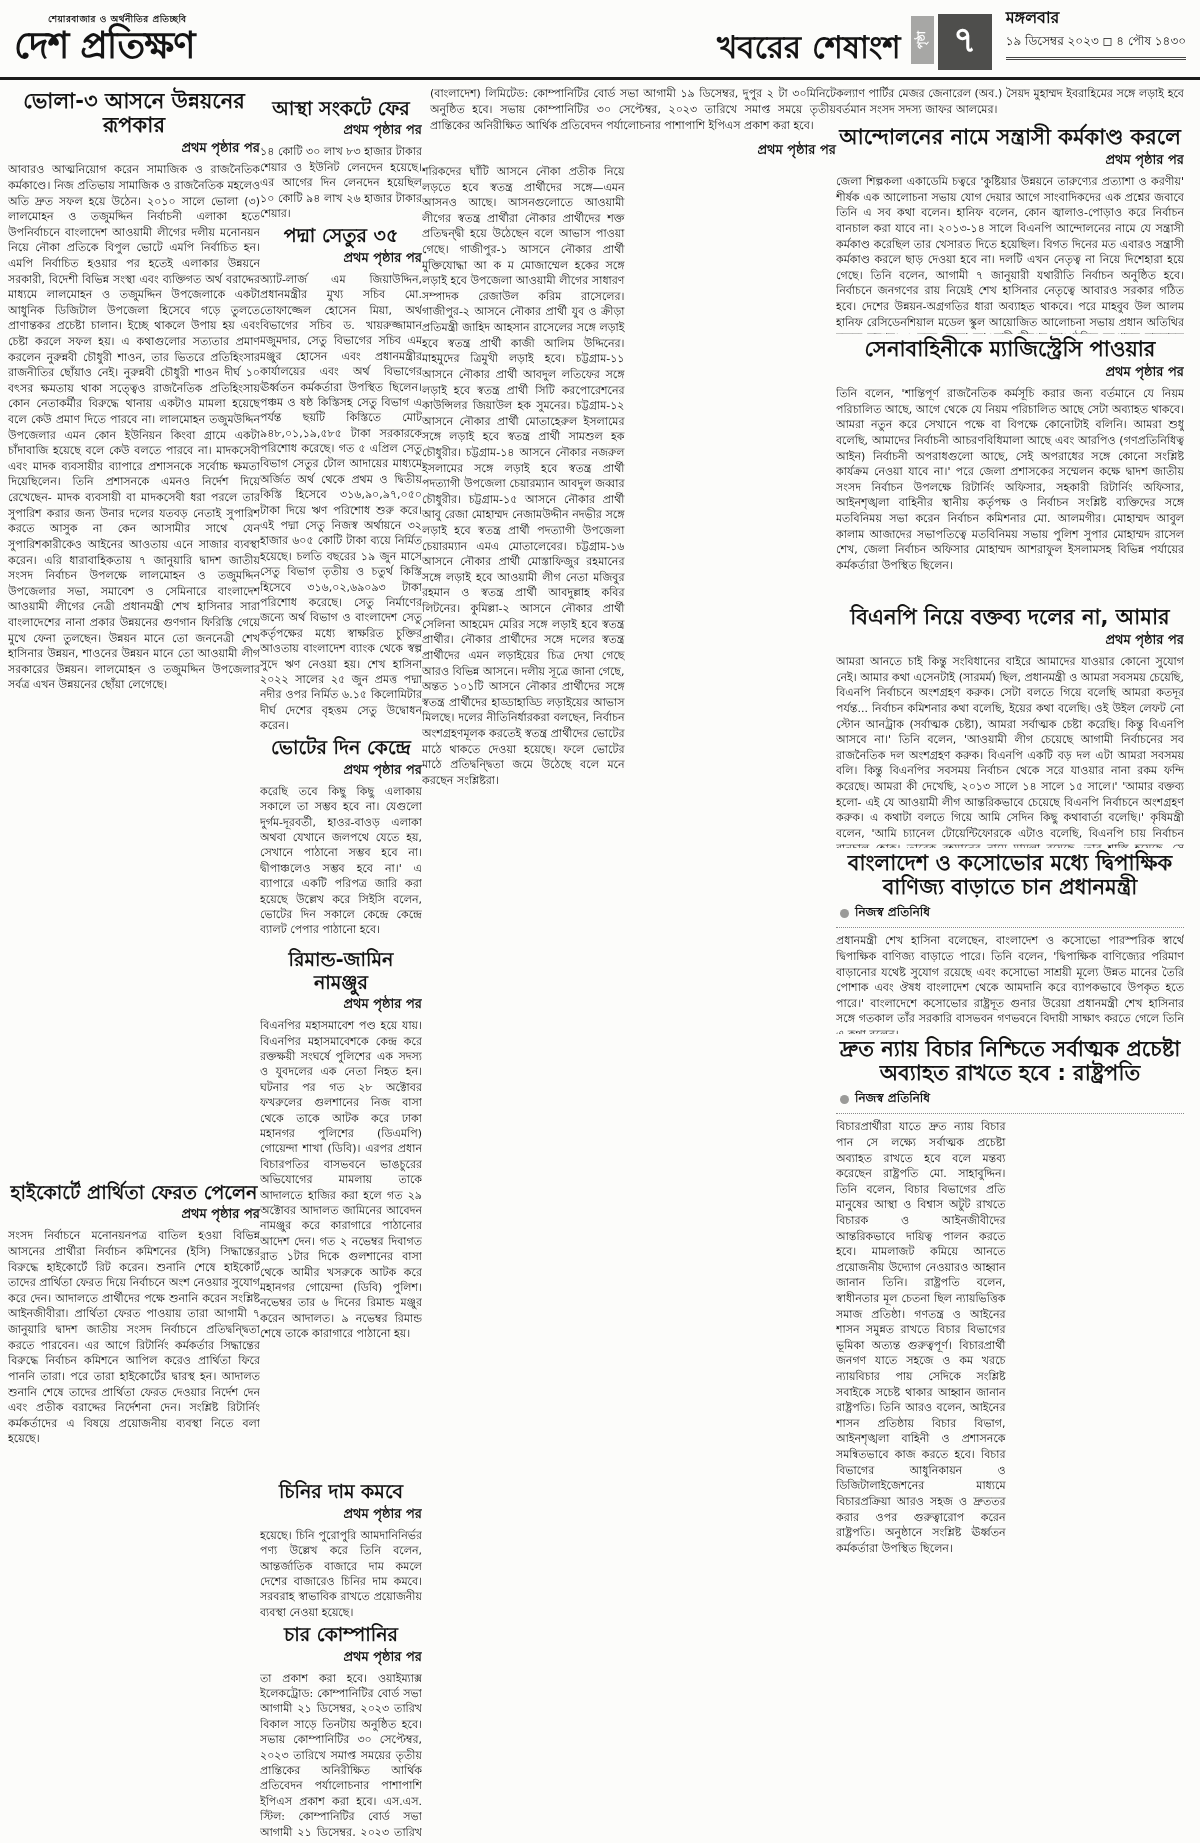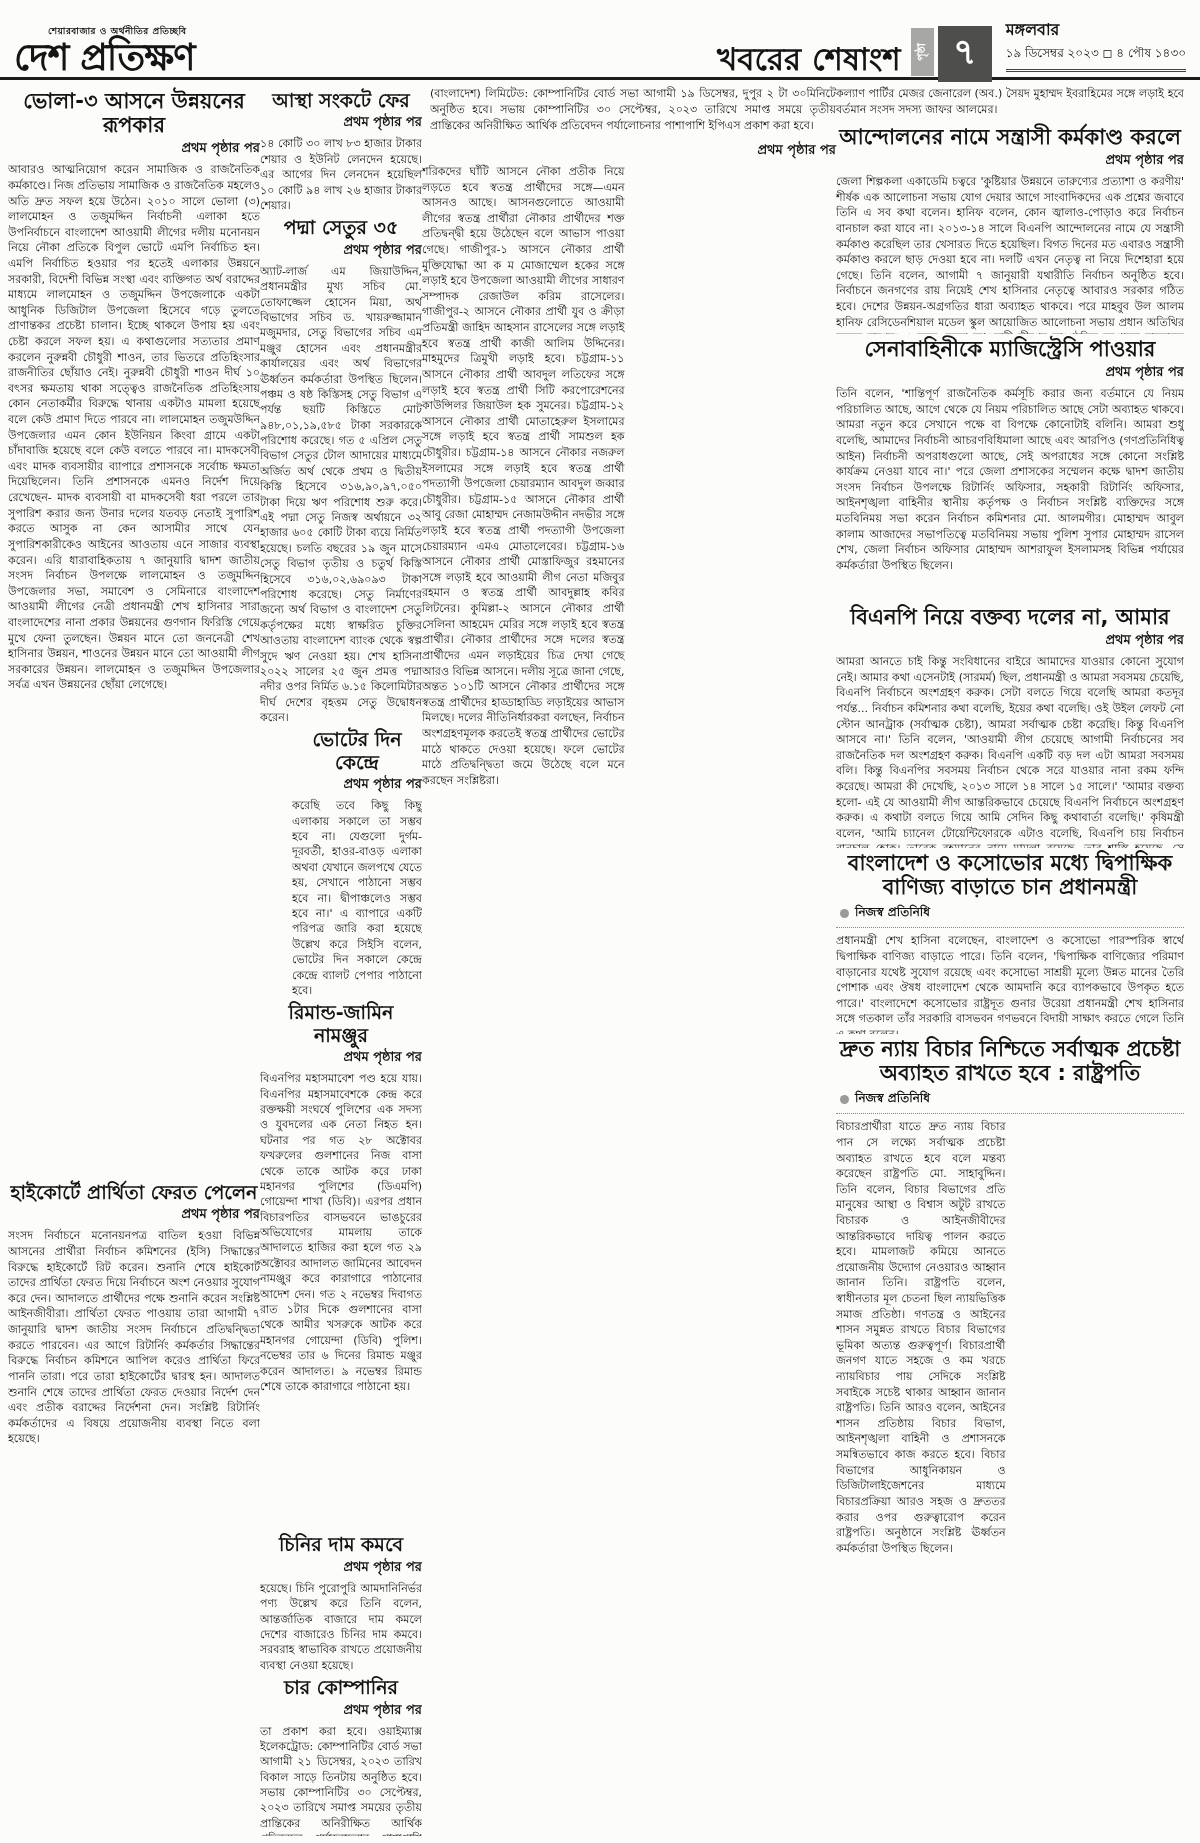--- a/index.html
+++ b/index.html
@@ -2,21 +2,21 @@
 <html><head>
 <meta charset="utf-8">
 <style>
   * { margin:0; padding:0; box-sizing:border-box; }
   html,body { background:#e8e8e6; }
   body { width:1200px; height:1843px; margin:0 auto; position:relative;
          font-family:"DejaVu Sans", "Liberation Sans", sans-serif; color:#141414; }
   .page { width:1200px; height:1843px; background:#fcfcfa; overflow:hidden; }
 
   
-  .header { display:flex; align-items:flex-end; padding:10px 14px 4px 14px; height:80px; position:relative; }
+  .header { display:flex; align-items:flex-end; padding:10px 14px 16px 14px; height:80px; position:relative; }
   .masthead { display:flex; flex-direction:column; align-items:flex-start; }
   .tagline { font-size:9px; font-weight:bold; letter-spacing:.5px; margin-left:34px; }
   .paper-name { font-size:37px; font-weight:800; line-height:1.0; letter-spacing:-1px; }
   .head-rule { position:absolute; left:0; right:0; bottom:0; height:3px; background:#1c1c1c; }
   .section-title { font-size:31px; font-weight:bold; margin-left:auto; margin-right:10px; line-height:1.05; }
   .page-label-box { width:23px; height:48px; background:#a7a7a5; color:#fff; display:flex;
                     align-items:center; justify-content:center; writing-mode:vertical-rl;
                     transform:rotate(180deg); font-size:11px; font-weight:bold; margin-right:4px; z-index:2; }
   .page-num-box { width:54px; height:56px; background:#4e4e4c; color:#fff; display:flex;
                   align-items:center; justify-content:center; font-size:36px; font-weight:bold;
@@ -42,23 +42,23 @@
 
   .byline { display:flex; align-items:center; gap:6px; font-size:12px; font-weight:bold;
             padding:3px 0 4px 4px; border-bottom:1px dotted #888; margin-bottom:5px; }
   .byline .dot { width:9px; height:9px; border-radius:50%; background:#9a9a98; flex:none; }
 
   .two-col { column-count:2; column-gap:9px; column-fill:auto; height:100%; overflow:hidden; }
   .lead-txt { font-size:11px; line-height:1.45; text-align:justify; }
 
   .c1-a1 { height:1092px; }
   .c1-a2 { flex:1; }
-  .c2-a1 { min-height:100px; }
+  .c2-a1 { min-height:100px;margin-top:8px; }
   .c2-a2 { min-height:452px; }
-  .c2-a3 { min-height:212px;margin-left:32px; }
+  .c2-a3 { min-height:212px; }
   .c2-a4 { min-height:532px; }
   .c2-a5 { min-height:142px; }
   .c2-a6 { flex:1; }
   .mid-lead { height:52px; overflow:hidden; margin-bottom:2px;margin-left:8px; }
   .mid-body { flex:1; overflow:hidden; }
   .r-lead { height:36px; overflow:hidden; }
   .r-a1 { height:212px; }
   .r-a2 { height:268px; }
   .r-a3 { height:246px; }
   .r-a4 { height:186px; }

